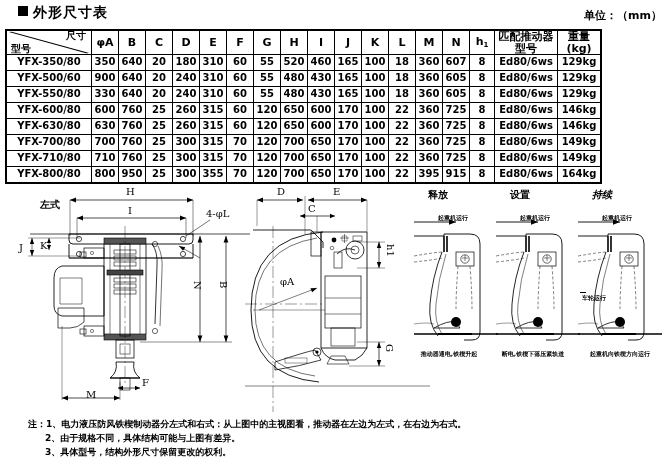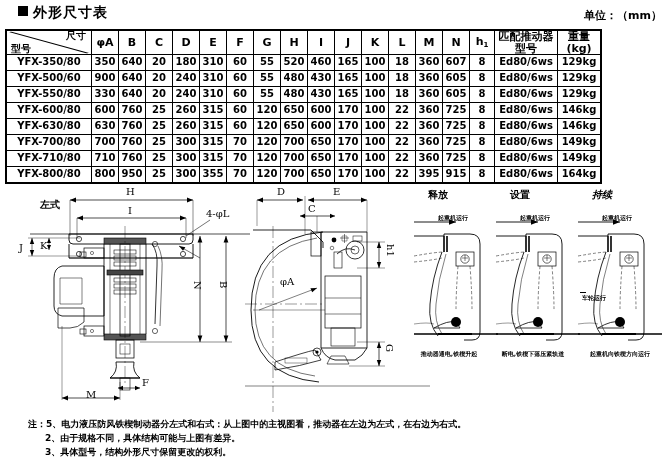--- a/index.html
+++ b/index.html
@@ -581,18 +581,18 @@
           </svg>
           <div class="lbl-cn" style="left: 16px; top: -12px; font-style: italic;">持续</div>
           <div class="lbl-cn-sm" style="left: 26px; top: 14px; white-space: nowrap;">起重机运行</div>
         </div>
         <div class="lbl-cn-sm" style="left: 571px; top: 164px; width: 98px; text-align: center;">起重机向铁楔方向运行</div>
       </div>
 
   </div>
 
   <div class="notes">
-    <div class="n1">注：5、电力液压防风铁楔制动器分左式和右式：从上图中的主视图看，推动器在左边为左式，在右边为右式。</div>
+    <div class="n1">注：1、电力液压防风铁楔制动器分左式和右式：从上图中的主视图看，推动器在左边为左式，在右边为右式。</div>
     <div class="n2">2、由于规格不同，具体结构可能与上图有差异。</div>
     <div class="n3">3、具体型号，结构外形尺寸保留更改的权利。</div>
   </div>
 
 </div>
 
 </body></html>

